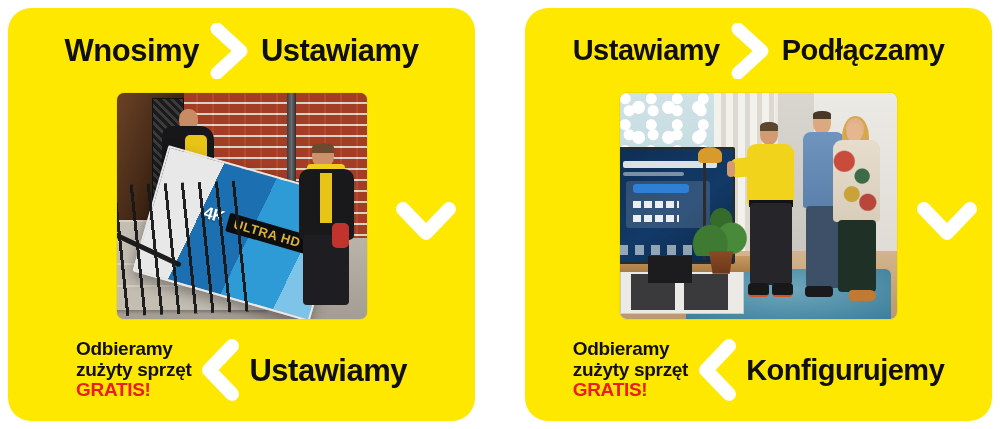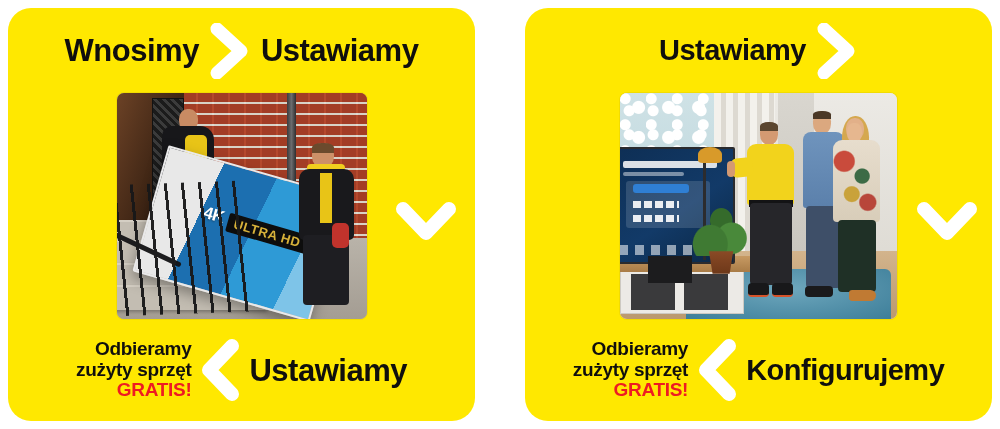--- a/index.html
+++ b/index.html
@@ -91,21 +91,21 @@
     width: 100%;
     flex: 1 1 auto;
     display: flex;
     align-items: center;
     justify-content: center;
     gap: 8px;
     box-sizing: border-box;
     padding: 0 14px;
   }
   .free-pickup {
-    text-align: right;
+    text-align: left;
     line-height: 1.08;
     color: #100F0D;
     font-weight: 700;
     font-size: 19px;
     letter-spacing: -0.3px;
     white-space: nowrap;
   }
   .free-pickup .gratis {
     color: #EE1B22;
     display: block;
@@ -478,20 +478,21 @@
     </svg>
   </div>
 
   <div class="panel right">
 
     <div class="top-row">
       <span class="step-word">Ustawiamy</span>
       <svg class="chev chev-right" viewBox="0 0 42 56">
         <path d="M8 6 L32 28 L8 50" fill="none" stroke="#FFFFFF" stroke-width="13" stroke-linecap="round" stroke-linejoin="round"></path>
       </svg>
+      <span class="step-word">Podłączamy</span>
     </div>
 
     <div class="photo-wrap">
       <div class="photo">
         <div class="p2-bg"></div>
         <div class="p2-wallpaper"></div>
         <div class="p2-curtain"></div>
         <div class="p2-wall"></div>
         <div class="p2-wall-panel"></div>
         <div class="p2-floor"></div>

